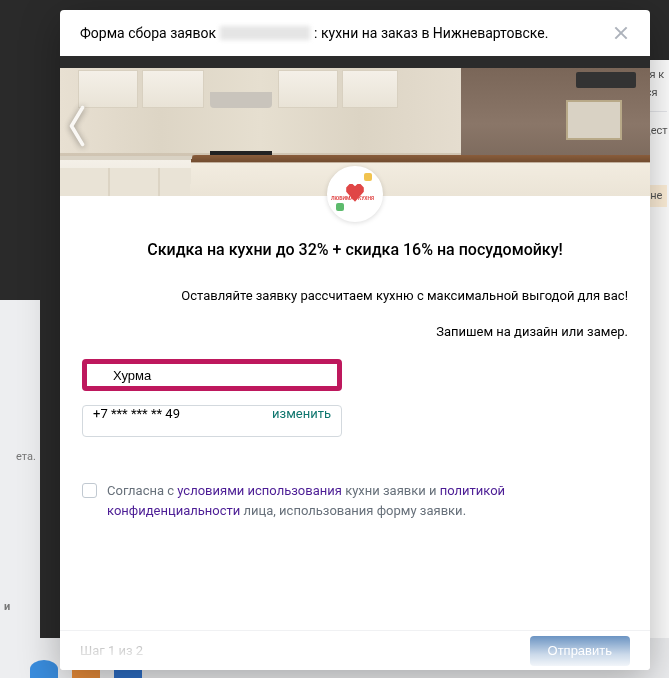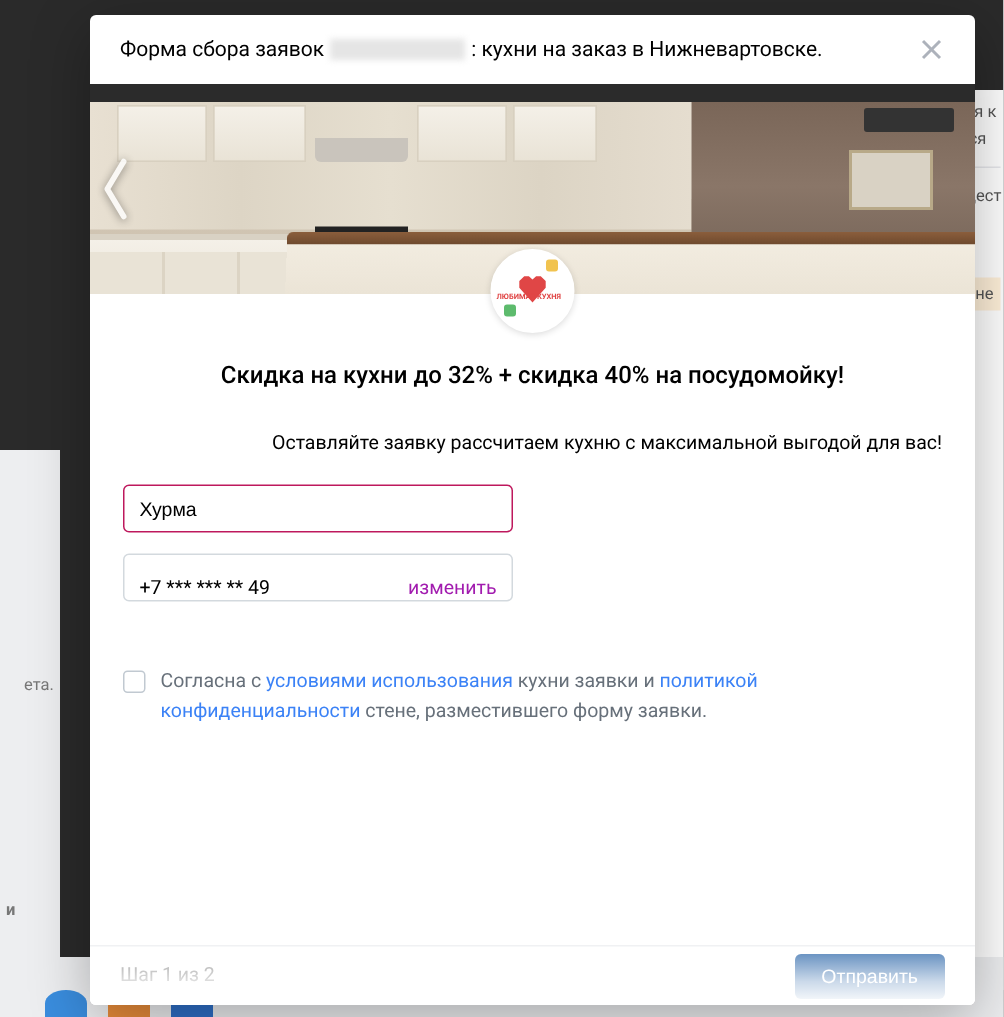--- a/index.html
+++ b/index.html
@@ -251,61 +251,61 @@
       width: 210px;
       text-align: right;
       padding-right: 16px;
       font-size: 13px;
       color: #626d7a;
     }
     .form-input {
       flex: none;
       width: 260px;
       height: 32px;
-      border: 1px solid #be185d;
+      border: 5px solid #be185d;
       border-radius: 4px;
-      padding: 0 10px;
+      padding: 0 26px;
       font-size: 13px;
       color: #000;
       outline: none;
     }
     .phone-wrap {
       flex: none;
       width: 260px;
       height: 32px;
       border: 1px solid #d3d9de;
       border-radius: 4px;
       display: flex;
-      align-items: flex-end;
+      align-items: flex-start;
       padding: 0 10px;
       font-size: 13px;
     }
     .phone-val { color: #000; flex: 1; }
-    .phone-change { color: #a21caf; cursor: pointer; }
+    .phone-change { color: #0f766e; cursor: pointer; }
 
     .consent {
       display: flex;
       gap: 10px;
       margin-top: 44px;
       padding-bottom: 40px;
     }
     .chk {
       width: 15px; height: 15px;
       border: 1px solid #c1c9d1;
       border-radius: 3px;
       flex: none;
       margin-top: 2px;
       cursor: pointer;
     }
     .consent-text {
       font-size: 13px;
       color: #67707a;
       line-height: 1.5;
     }
-    .consent-text a { color: #3b82f6; text-decoration: none; cursor:pointer; }
+    .consent-text a { color: #4c1d95; text-decoration: none; cursor:pointer; }
 
     .footer {
       height: 40px;
       padding: 0 20px;
       display: flex;
       align-items: center;
       border-top: 1px solid #f0f1f3;
       background: #fff;
       position: relative;
     }
@@ -396,38 +396,39 @@
     <div class="avatar">
       <div class="deco d1"></div>
       <div class="deco d2"></div>
       <div class="heart"></div>
       <div class="txt">ЛЮБИМАЯ
 КУХНЯ</div>
     </div>
   </div>
 
   <div class="content">
-    <div class="headline">Скидка на кухни до 32% + скидка 40% на посудомойку!</div>
+    <div class="headline">Скидка на кухни до 32% + скидка 16% на посудомойку!</div>
     <div class="para">Оставляйте заявку рассчитаем кухню с максимальной выгодой для вас!</div>
+    <div class="para">Запишем на дизайн или замер.</div>
 
     <div class="form-row">
       <input class="form-input" type="text" value="Хурма" style="">
     </div>
 
     <div class="form-row">
       <div class="phone-wrap">
         <span class="phone-val">+7 *** *** ** 49</span>
         <span class="phone-change">изменить</span>
       </div>
     </div>
 
     <div class="consent">
       <div class="chk"></div>
       <div class="consent-text">
-        <span>Согласна с </span><a>условиями использования</a><span> кухни заявки и </span><a>политикой конфиденциальности</a><span> стене, разместившего форму заявки.</span>
+        <span>Согласна с </span><a>условиями использования</a><span> кухни заявки и </span><a>политикой конфиденциальности</a><span> лица, использования форму заявки.</span>
       </div>
     </div>
   </div>
 
   <div class="footer">
     <div class="step">Шаг 1 из 2</div>
     <button class="submit">Отправить</button>
     <div class="footer-fade"></div>
   </div>
 

